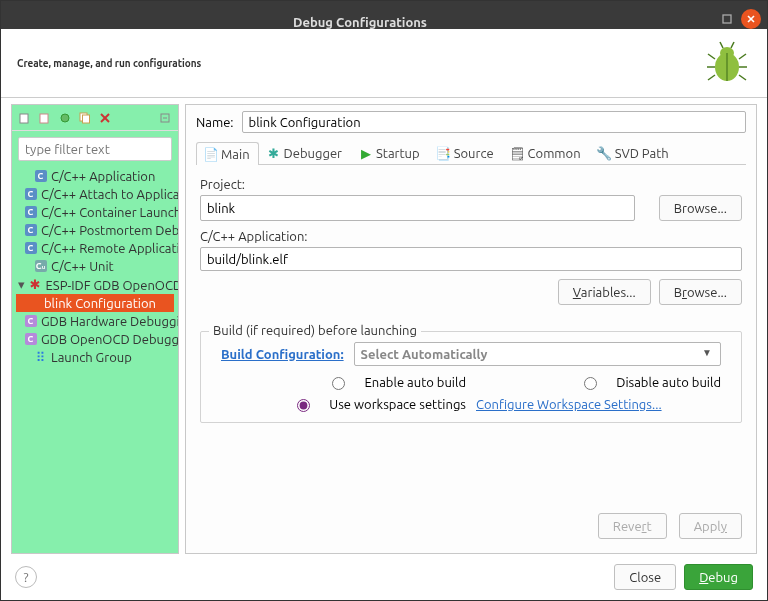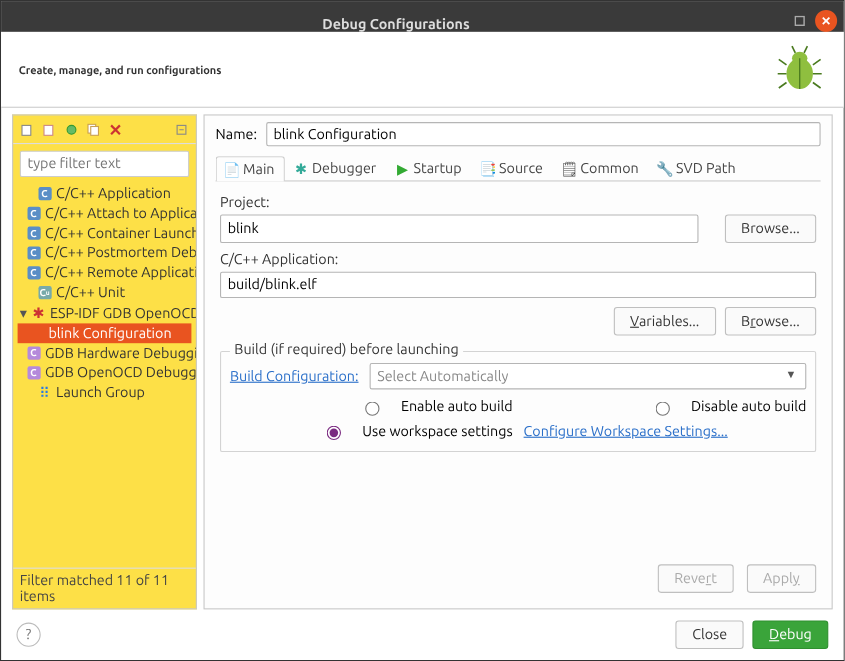--- a/index.html
+++ b/index.html
@@ -7,21 +7,21 @@
   .window { width: 768px; height: 601px; background: #fff; border: 1px solid #333; display: flex; flex-direction: column; }
   .titlebar { background: #3a3a3a; color: #ddd; height: 28px; display: flex; align-items: flex-end; padding: 0 6px; }
   .titlebar-title { flex: 1; text-align: center; font-weight: bold; }
   .titlebar-btn { width: 20px; height: 20px; border-radius: 50%; display: inline-flex; align-items: center; justify-content: center; margin-left: 4px; }
   .titlebar-btn svg { display:block; }
   .close-btn { background: #e95420; }
   .header { padding: 10px 16px; background: #fff; border-bottom: 1px solid #ccc; display: flex; align-items: center; }
   .header-title { font-weight: bold; font-size: 10px; color: #333; flex: 1; }
   .bug-icon { width: 48px; height: 48px; }
   .main { flex: 1; display: flex; padding: 6px 10px 0 10px; gap: 6px; min-height: 0; }
-  .left-panel { width: 168px; border: 1px solid #c8c8c8; background: #fde047; display: flex; flex-direction: column; }
+  .left-panel { width: 168px; border: 1px solid #c8c8c8; background: #86efac; display: flex; flex-direction: column; }
   .toolbar { height: 26px; border-bottom: 1px solid #ddd; display: flex; align-items: center; padding: 0 4px; gap: 2px; }
   .tool-icon { width: 18px; height: 18px; display:flex; align-items:center; justify-content:center; cursor:pointer; }
   .filter-input { margin: 6px; padding: 4px 6px; border: 1px solid #ccc; border-radius: 2px; color: #888; background: #fff; }
   .tree { flex: 1; overflow: hidden; padding: 0 4px; }
   .tree-item { display: flex; align-items: center; padding: 2px 4px; gap: 4px; white-space: nowrap; cursor: pointer; color: #333; }
   .tree-item.child { padding-left: 28px; }
   .tree-item.selected { background: #e95420; color: #fff; }
   .tree-item.parent { padding-left: 2px; }
   .expander { width: 10px; display: inline-block; text-align: center; color: #555; }
   .ico { width: 13px; height: 13px; display:inline-flex; align-items:center; justify-content:center; flex-shrink:0;}
@@ -39,34 +39,34 @@
   .tab.active { background: #fdfdfd; border-color: #ccc; border-top-left-radius: 3px; border-top-right-radius: 3px; position: relative; top: 1px; }
   .tab-icon {width:12px;height:12px;display:inline-flex;align-items:center;justify-content:center;}
   .tab-content { padding: 8px 4px; display: flex; flex-direction: column; gap: 4px; flex:1;}
   .field-label { color: #333; margin-top: 4px; }
   .row { display: flex; gap: 24px; }
   .row input.text { flex: 1; padding: 4px 6px; border: 1px solid #b5b5b5; border-radius: 2px; }
   .btn { padding: 5px 14px; background: #fafafa; border: 1px solid #bfbfbf; border-radius: 3px; cursor: pointer; color: #333; }
   .btn.primary { background: #3aa43a; color: #fff; border-color: #2f8f2f; }
   .btn.disabled { color: #aaa; }
   .btn-row-right { display: flex; justify-content: flex-end; gap: 8px; margin-top: 4px; }
-  .fieldset { border: 1px solid #d3d3d3; padding: 10px 8px; margin-top: 10px; position: relative; border-radius: 2px;}
+  .fieldset { border: 1px solid #d3d3d3; padding: 10px 20px; margin-top: 22px; position: relative; border-radius: 2px;}
   .fieldset-legend { position: absolute; top: -9px; left: 8px; background: #fdfdfd; padding: 0 4px; color: #333; }
   .link { color: #2a6fc9; text-decoration: underline; cursor: pointer; }
   .radio-grid { display: grid; grid-template-columns: 1fr 1fr; gap: 6px 10px; margin-top: 8px; align-items: center;}
   .radio-opt { display: flex; align-items: center; gap: 16px; justify-content: flex-end; }
   input[type=radio] { accent-color: #7a2a80; }
   .select { flex:1; border:1px solid #b5b5b5; border-radius:2px; padding:4px 24px 4px 6px; background:#fff; color:#888; position:relative; }
   .select::after { content:"▼"; position:absolute; right:8px; top:4px; font-size:10px; color:#555;}
   .revert-apply { margin-top: auto; display:flex; justify-content:flex-end; gap:12px; padding-top:10px;}
   .bottom { display: flex; align-items: center; padding: 10px 14px; }
   .help { width:22px;height:22px;border:1px solid #bbb;border-radius:50%;display:flex;align-items:center;justify-content:center;color:#777;cursor:pointer;}
   .bottom .spacer { flex:1; }
   u { text-decoration: underline; }
-  .bc-label { display:flex; align-items:center; gap:10px;}
+  .bc-label { display:flex; align-items:center; gap:10px;font-weight:bold;}
 </style>
 </head>
 <body>
 
 <div class="window">
 
   <div class="titlebar">
     <span class="titlebar-title">Debug Configurations</span>
     <span class="titlebar-btn">
       <svg width="10" height="10">
@@ -202,21 +202,20 @@
               <span class="g-icon">C</span>
             </span>
             <span>GDB OpenOCD Debugging</span>
           </div>
         <div class="tree-item">
             <span class="expander"></span>
             <span class="ico launch-icon">⠿</span>
             <span>Launch Group</span>
           </div>
       </div>
-      <div class="status-line">Filter matched 11 of 11 items</div>
     </div>
 
     <div class="right-panel">
       <div class="name-row">
         <label>Name:</label>
         <input type="text" value="blink Configuration" style="">
       </div>
 
       <div class="tabs">
         <div class="tab active">

